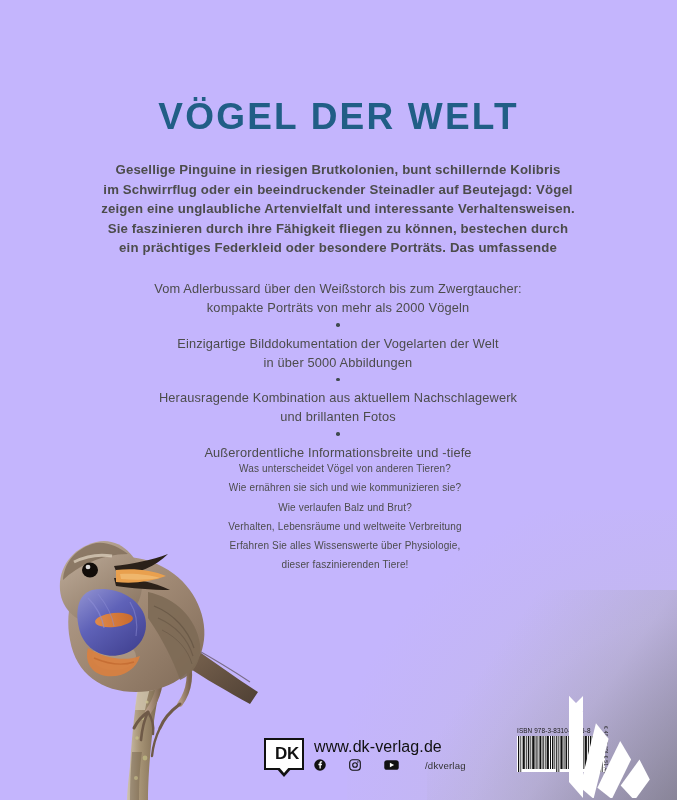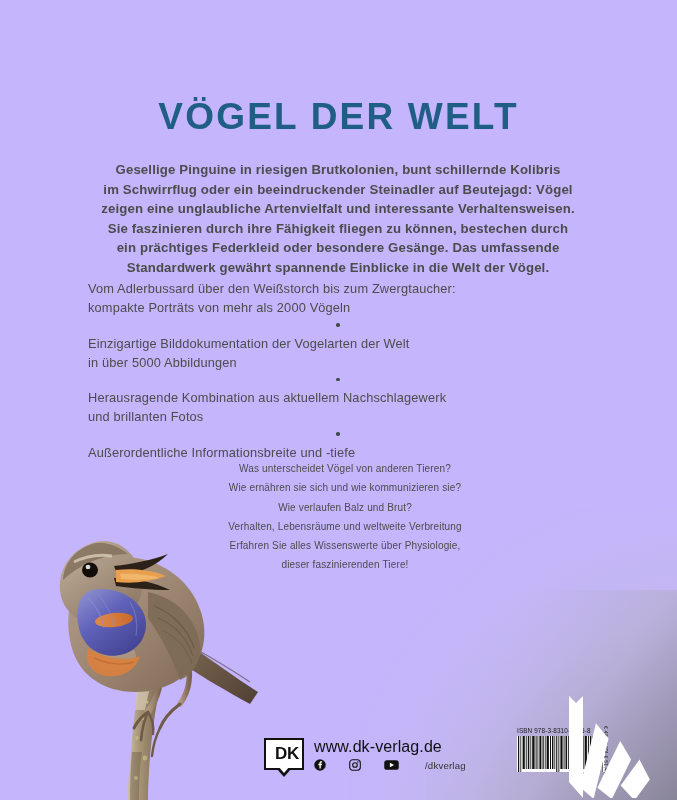--- a/index.html
+++ b/index.html
@@ -65,20 +65,21 @@
     line-height: 19.6px;
     letter-spacing: 0.15px;
   }
   .blurb p { margin: 0; font-weight: bold; }
 
   .features {
     position: absolute;
     top: 279px;
     left: 88px;
     width: 500px;
+    text-align: center;
     color: #4c4c4c;
     font-size: 12.8px;
     line-height: 19px;
     letter-spacing: 0.15px;
   }
   .feature-item { margin: 0; }
   .sep-dot {
     display: block;
     margin: 6px auto 7px auto;
     width: 3.5px;
@@ -230,22 +231,21 @@
   <div class="corner-shade"></div>
   <div class="corner-shade2"></div>
 
   <div class="title">VÖGEL DER WELT</div>
 
   <div class="blurb">
     <p>Gesellige Pinguine in riesigen Brutkolonien, bunt schillernde Kolibris</p>
     <p>im Schwirrflug oder ein beeindruckender Steinadler auf Beutejagd: Vögel</p>
     <p>zeigen eine unglaubliche Artenvielfalt und interessante Verhaltensweisen.</p>
     <p>Sie faszinieren durch ihre Fähigkeit fliegen zu können, bestechen durch</p>
-    <p>ein prächtiges Federkleid oder besondere Gesänge. Das umfassende</p>
-    <p>Standardwerk gewährt spannende Einblicke in die Welt der Vögel.</p>
+    <p>ein prächtiges Federkleid oder besondere Porträts. Das umfassende</p>
   </div>
 
   <div class="features">
     <div class="feature-item">
       <div>Vom Adlerbussard über den Weißstorch bis zum Zwergtaucher:</div>
       <div>kompakte Porträts von mehr als 2000 Vögeln</div>
     </div>
     <span class="sep-dot"></span>
     <div class="feature-item">
       <div>Einzigartige Bilddokumentation der Vogelarten der Welt</div>

